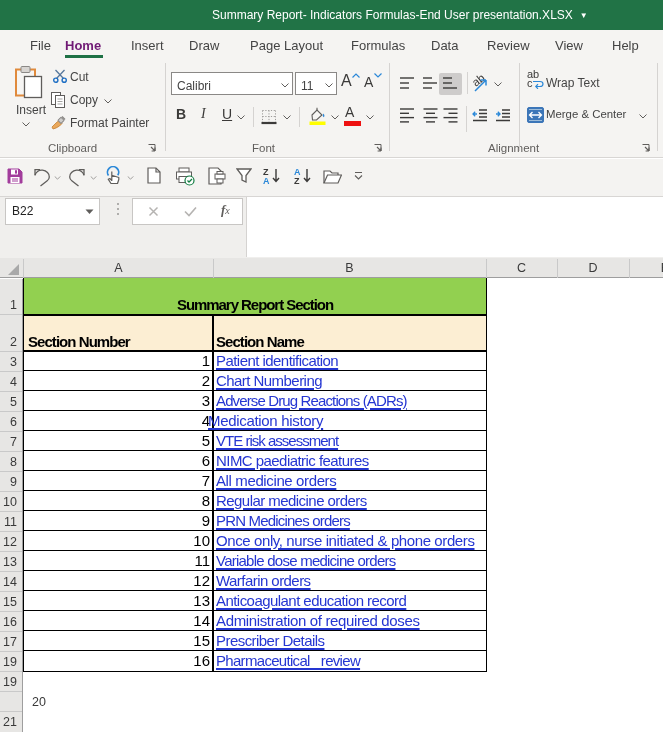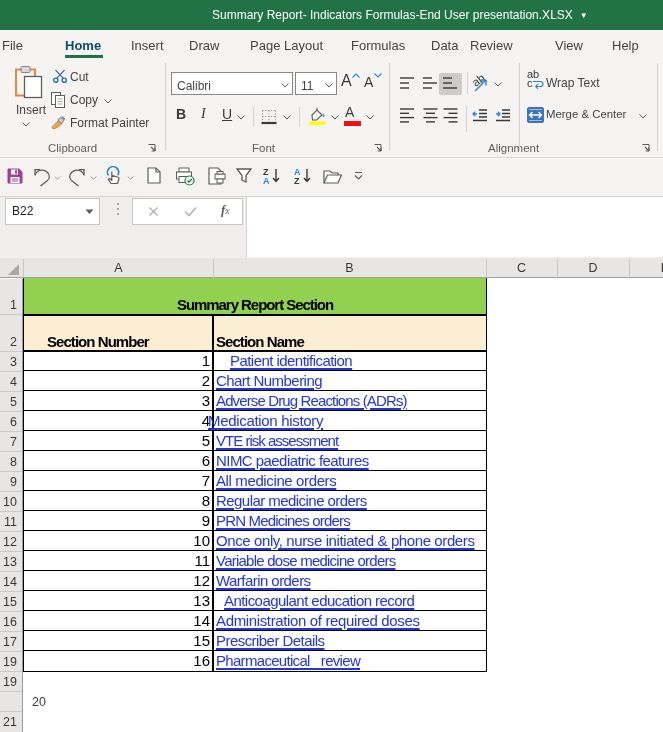--- a/index.html
+++ b/index.html
@@ -14,28 +14,28 @@
 .rn { position:absolute; font-size:12.5px; color:#3a3a3a; text-align:right; width:17px; left:0; }
 .rnsep { position:absolute; left:0; width:22px; height:1px; background:#c9c9c9; }
 a.lnk { color:#2536d2; text-decoration:underline; text-decoration-thickness:1.8px; text-underline-offset:1.8px; font-size:15px; letter-spacing:-0.55px; white-space:nowrap; }
 .num { position:absolute; font-size:15px; color:#000; text-align:right; }
 </style>
 </head>
 <body>
 <div class="abs" style="left:0;top:0;width:663px;height:30px;background:#217346;"></div>
 <div class="abs" style="left:212px;top:8px;color:#fff;font-size:12px;white-space:nowrap;">Summary Report- Indicators Formulas-End User presentation.XLSX<span style="display:inline-block;margin-left:7px;font-size:8px;position:relative;top:-1px;">▼</span></div>
 <div class="abs" style="left:0;top:30px;width:663px;height:28px;background:#f5f4f2;"></div>
-<span class="menu" style="left:2px;">File</span>
-<span class="menu" style="left:65px;font-weight:bold;color:#0c4a6e;">Home</span>
+<span class="menu" style="left:30px;">File</span>
+<span class="menu" style="left:65px;font-weight:bold;color:#701a75;">Home</span>
 <span class="menu" style="left:131px;">Insert</span>
 <span class="menu" style="left:189px;">Draw</span>
 <span class="menu" style="left:250px;">Page Layout</span>
 <span class="menu" style="left:351px;">Formulas</span>
 <span class="menu" style="left:431px;">Data</span>
-<span class="menu" style="left:470px;">Review</span>
+<span class="menu" style="left:487px;">Review</span>
 <span class="menu" style="left:555px;">View</span>
 <span class="menu" style="left:612px;">Help</span>
 <div class="abs" style="left:65px;top:55px;width:38px;height:3.5px;background:#1e7145;"></div>
 <div class="abs" style="left:0;top:58px;width:663px;height:100px;background:#f5f4f2;border-bottom:1px solid #d8d6d4;"></div>
 <div class="gsep" style="left:165px;"></div>
 <div class="gsep" style="left:389px;"></div>
 <div class="gsep" style="left:657px;"></div>
 <div class="glabel" style="left:48px;">Clipboard</div>
 <div class="glabel" style="left:252px;">Font</div>
 <div class="glabel" style="left:488px;">Alignment</div>
@@ -327,21 +327,21 @@
 <div class="abs rn" style="top:655px;">19</div>
 <div class="abs rnsep" style="top:671px;"></div>
 <div class="abs rn" style="top:675px;">19</div>
 <div class="abs rnsep" style="top:691px;"></div>
 <div class="abs rn" style="top:695px;padding-left:32px;">20</div>
 <div class="abs rnsep" style="top:711px;"></div>
 <div class="abs rn" style="top:715px;">21</div>
 <div class="abs" style="left:23px;top:278px;width:464px;height:37px;background:#92D050;"></div>
 <div class="abs" style="left:23px;top:278px;width:464px;height:35px;display:flex;align-items:flex-end;justify-content:center;font-weight:bold;font-size:15px;letter-spacing:-1.05px;color:#000;">Summary Report Section</div>
 <div class="abs" style="left:23px;top:316px;width:464px;height:35px;background:#FCEED3;"></div>
-<div class="abs" style="left:28px;top:333px;font-weight:bold;font-size:15px;letter-spacing:-0.95px;color:#000;margin-left:19px;">Section Number</div>
+<div class="abs" style="left:28px;top:333px;font-weight:bold;font-size:15px;letter-spacing:-0.95px;color:#000;">Section Number</div>
 <div class="abs" style="left:216px;top:333px;font-weight:bold;font-size:15px;letter-spacing:-0.95px;color:#000;">Section Name</div>
 <div class="abs" style="left:23px;top:314px;width:464px;height:2px;background:#000;"></div>
 <div class="abs" style="left:23px;top:350px;width:464px;height:2px;background:#000;"></div>
 <div class="abs" style="left:23px;top:370px;width:464px;height:1.2px;background:#000;"></div>
 <div class="abs" style="left:23px;top:390px;width:464px;height:1.2px;background:#000;"></div>
 <div class="abs" style="left:23px;top:410px;width:464px;height:1.2px;background:#000;"></div>
 <div class="abs" style="left:23px;top:430px;width:464px;height:1.2px;background:#000;"></div>
 <div class="abs" style="left:23px;top:450px;width:464px;height:1.2px;background:#000;"></div>
 <div class="abs" style="left:23px;top:470px;width:464px;height:1.2px;background:#000;"></div>
 <div class="abs" style="left:23px;top:490px;width:464px;height:1.2px;background:#000;"></div>
@@ -351,21 +351,21 @@
 <div class="abs" style="left:23px;top:570px;width:464px;height:1.2px;background:#000;"></div>
 <div class="abs" style="left:23px;top:590px;width:464px;height:1.2px;background:#000;"></div>
 <div class="abs" style="left:23px;top:610px;width:464px;height:1.2px;background:#000;"></div>
 <div class="abs" style="left:23px;top:630px;width:464px;height:1.2px;background:#000;"></div>
 <div class="abs" style="left:23px;top:650px;width:464px;height:1.2px;background:#000;"></div>
 <div class="abs" style="left:23px;top:670.5px;width:464px;height:1.5px;background:#000;"></div>
 <div class="abs" style="left:23px;top:278px;width:1px;height:394px;background:#000;"></div>
 <div class="abs" style="left:212px;top:314px;width:1.5px;height:358px;background:#000;"></div>
 <div class="abs" style="left:486px;top:278px;width:1px;height:394px;background:#000;"></div>
 <div class="abs num" style="left:100px;top:352px;width:110px;">1</div>
-<div class="abs" style="left:230px;top:352px;"><a class="lnk" style="letter-spacing:-0.55px;">Patient identification</a></div>
+<div class="abs" style="left:216px;top:352px;"><a class="lnk" style="letter-spacing:-0.55px;">Patient identification</a></div>
 <div class="abs num" style="left:100px;top:372px;width:110px;">2</div>
 <div class="abs" style="left:216px;top:372px;"><a class="lnk" style="letter-spacing:-0.55px;">Chart Numbering</a></div>
 <div class="abs num" style="left:100px;top:392px;width:110px;">3</div>
 <div class="abs" style="left:216px;top:392px;"><a class="lnk" style="letter-spacing:-0.87px;">Adverse Drug Reactions (ADRs)</a></div>
 <div class="abs num" style="left:100px;top:412px;width:110px;">4</div>
 <div class="abs" style="left:208px;top:412px;"><a class="lnk" style="letter-spacing:-0.32px;">Medication history</a></div>
 <div class="abs num" style="left:100px;top:432px;width:110px;">5</div>
 <div class="abs" style="left:216px;top:432px;"><a class="lnk" style="letter-spacing:-0.99px;margin-top:36px;">VTE risk assessment</a></div>
 <div class="abs num" style="left:100px;top:452px;width:110px;">6</div>
 <div class="abs" style="left:216px;top:452px;"><a class="lnk" style="letter-spacing:-0.55px;">NIMC paediatric features</a></div>
@@ -375,20 +375,20 @@
 <div class="abs" style="left:216px;top:492px;"><a class="lnk" style="letter-spacing:-0.55px;">Regular medicine orders</a></div>
 <div class="abs num" style="left:100px;top:512px;width:110px;">9</div>
 <div class="abs" style="left:216px;top:512px;"><a class="lnk" style="letter-spacing:-0.81px;">PRN Medicines orders</a></div>
 <div class="abs num" style="left:100px;top:532px;width:110px;">10</div>
 <div class="abs" style="left:216px;top:532px;"><a class="lnk" style="letter-spacing:-0.4px;">Once only, nurse initiated &amp; phone orders</a></div>
 <div class="abs num" style="left:100px;top:552px;width:110px;">11</div>
 <div class="abs" style="left:216px;top:552px;"><a class="lnk" style="letter-spacing:-0.76px;">Variable dose medicine orders</a></div>
 <div class="abs num" style="left:100px;top:572px;width:110px;">12</div>
 <div class="abs" style="left:216px;top:572px;"><a class="lnk" style="letter-spacing:-0.55px;">Warfarin orders</a></div>
 <div class="abs num" style="left:100px;top:592px;width:110px;">13</div>
-<div class="abs" style="left:216px;top:592px;"><a class="lnk" style="letter-spacing:-0.55px;margin-left:8px;">Anticoagulant education record</a></div>
+<div class="abs" style="left:216px;top:592px;"><a class="lnk" style="letter-spacing:-0.55px;">Anticoagulant education record</a></div>
 <div class="abs num" style="left:100px;top:612px;width:110px;">14</div>
 <div class="abs" style="left:216px;top:612px;"><a class="lnk" style="letter-spacing:-0.36px;">Administration of required doses</a></div>
 <div class="abs num" style="left:100px;top:632px;width:110px;">15</div>
 <div class="abs" style="left:216px;top:632px;"><a class="lnk" style="letter-spacing:-0.55px;">Prescriber Details</a></div>
 <div class="abs num" style="left:100px;top:652px;width:110px;">16</div>
 <div class="abs" style="left:216px;top:652px;"><a class="lnk" style="letter-spacing:-0.69px;">Pharmaceutical_ review</a></div>
 
 
 </body></html>

